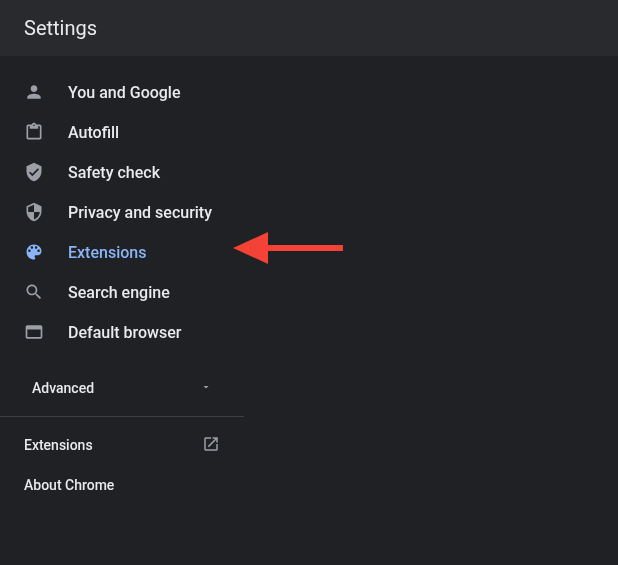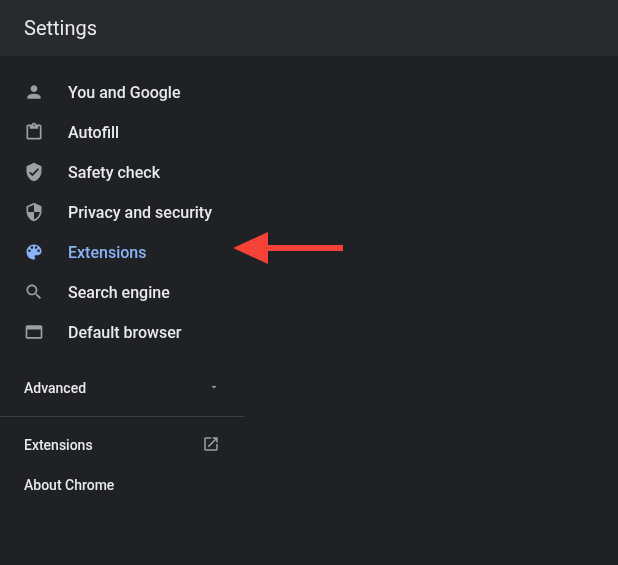--- a/index.html
+++ b/index.html
@@ -58,21 +58,21 @@
     fill: #9aa0a6;
   }
   .nav-item.active .icon svg {
     fill: #8ab4f8;
   }
   .advanced-section {
     display: flex;
     align-items: center;
     justify-content: space-between;
     height: 40px;
-    padding: 0 24px;
+    padding: 0 32px;
     margin-top: 16px;
     cursor: pointer;
     font-size: 14px;
     font-weight: 500;
     color: #e8eaed;
   }
   .advanced-section .chevron svg {
     width: 12px;
     height: 12px;
     fill: #9aa0a6;

